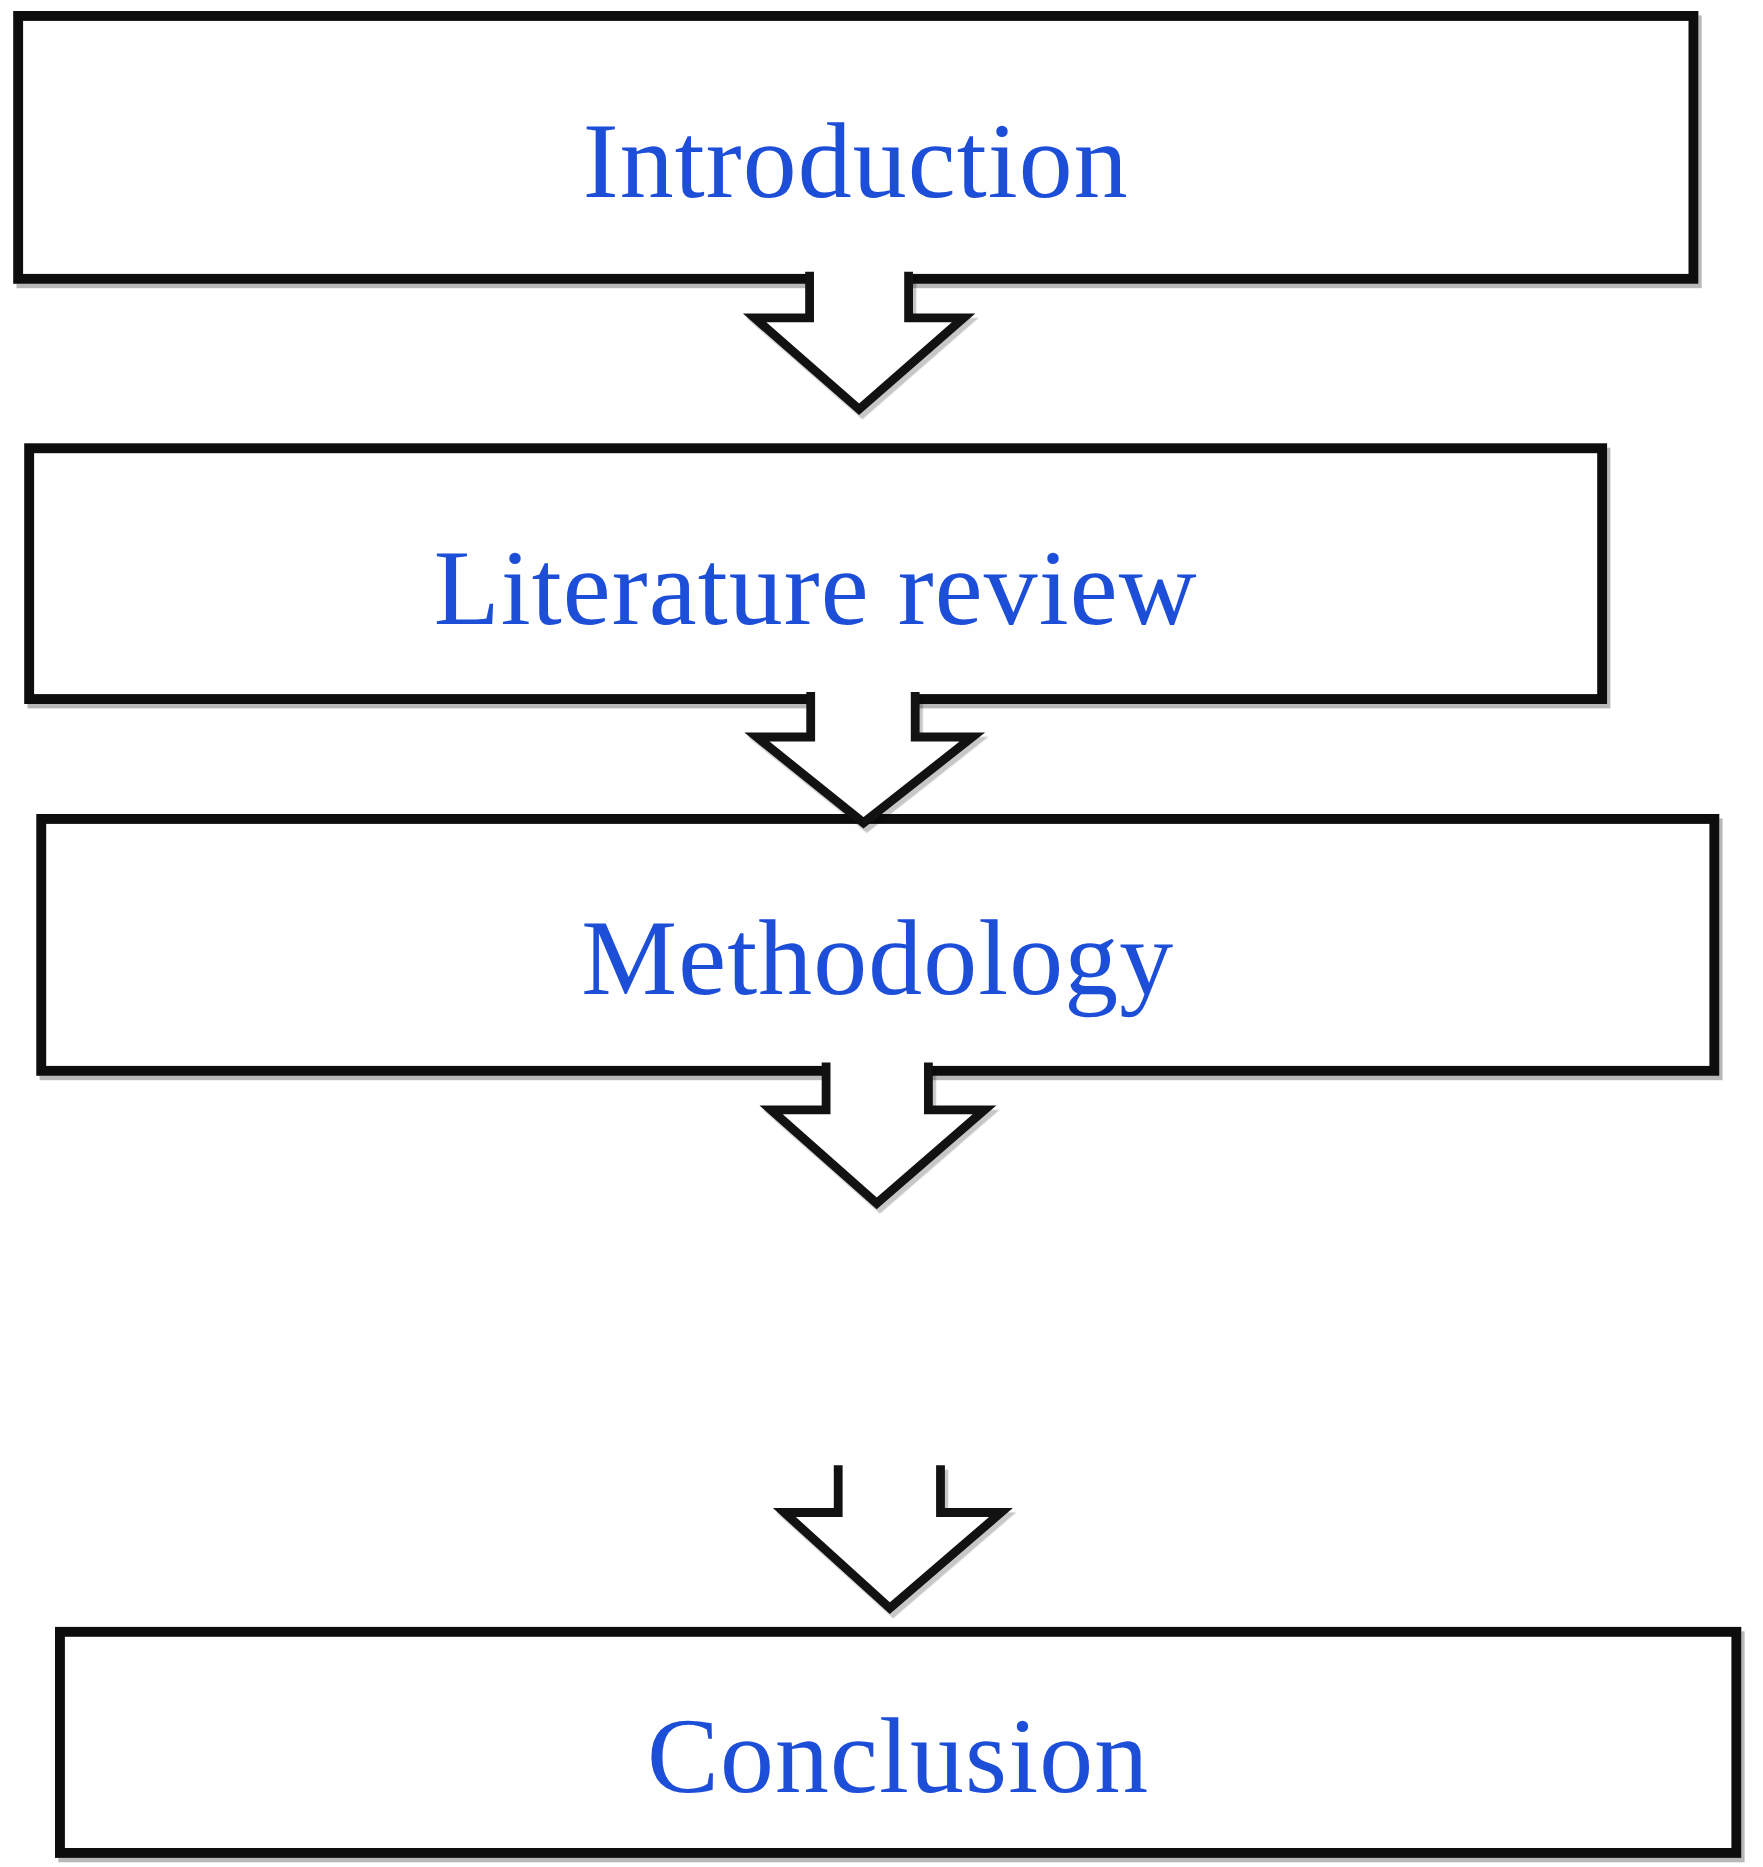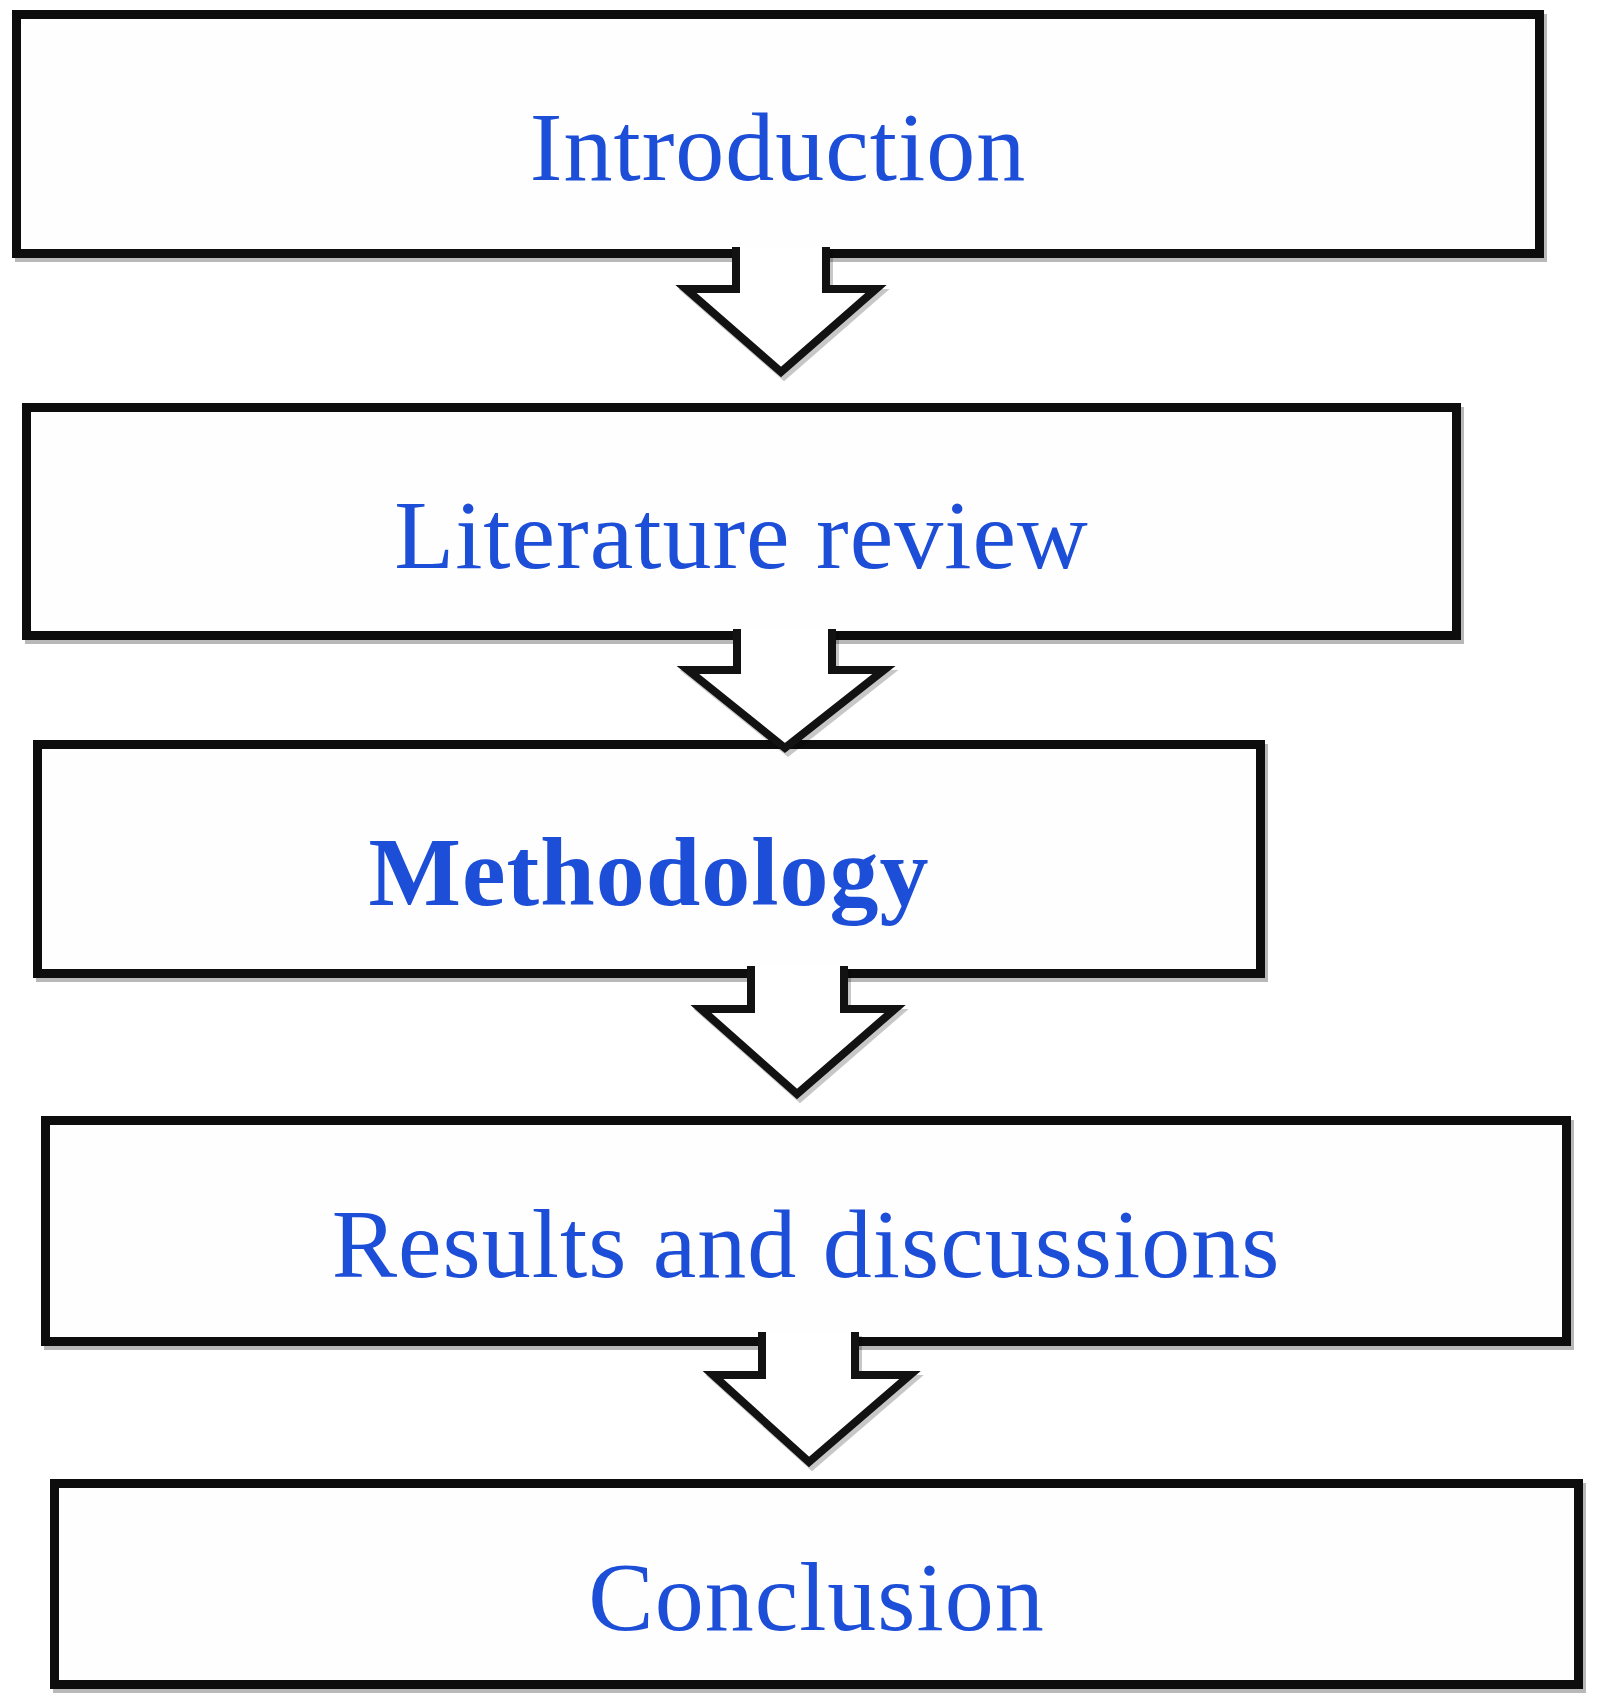--- a/index.html
+++ b/index.html
@@ -30,21 +30,21 @@
   .flow-label {
     font-size: 98px;
     line-height: 1;
     color: #1d4ed8;
     letter-spacing: 1px;
     white-space: nowrap;
   }
   
   .box-1 { left: 12px;  top: 10px;   width: 1532px; height: 248px; }
   .box-2 { left: 22px;  top: 403px;  width: 1439px; height: 237px; }
-  .box-3 { left: 33px;  top: 740px;  width: 1232px; height: 238px; font-weight: bold; }
+  .box-3 { left: 33px;  top: 740px;  width: 1530px; height: 238px; }
   .box-4 { left: 41px;  top: 1116px; width: 1530px; height: 230px; }
   .box-5 { left: 50px;  top: 1479px; width: 1533px; height: 210px; }
 
   .arrows-layer {
     position: absolute;
     left: 0;
     top: 0;
     z-index: 2;
     pointer-events: none;
   }
@@ -67,23 +67,20 @@
   </div>
 
   <div class="flow-box box-2">
     <span class="flow-label">Literature review</span>
   </div>
 
   <div class="flow-box box-3">
     <span class="flow-label">Methodology</span>
   </div>
 
-  <div class="flow-box box-4">
-    <span class="flow-label">Results and discussions</span>
-  </div>
 
   <div class="flow-box box-5">
     <span class="flow-label">Conclusion</span>
   </div>
 
   <svg class="arrows-layer" width="1603" height="1697" viewBox="0 0 1603 1697" aria-hidden="true">
 
     <path class="arrow-path" d="M736,247 L736,289 L686,289 L781,372 L876,289 L826,289 L826,247"></path>
     <path class="arrow-path" d="M737,629 L737,670 L688,670 L785,748 L884,670 L832,670 L832,629"></path>
     <path class="arrow-path" d="M751,966 L751,1009 L701,1009 L797,1094 L895,1009 L844,1009 L844,966"></path>

